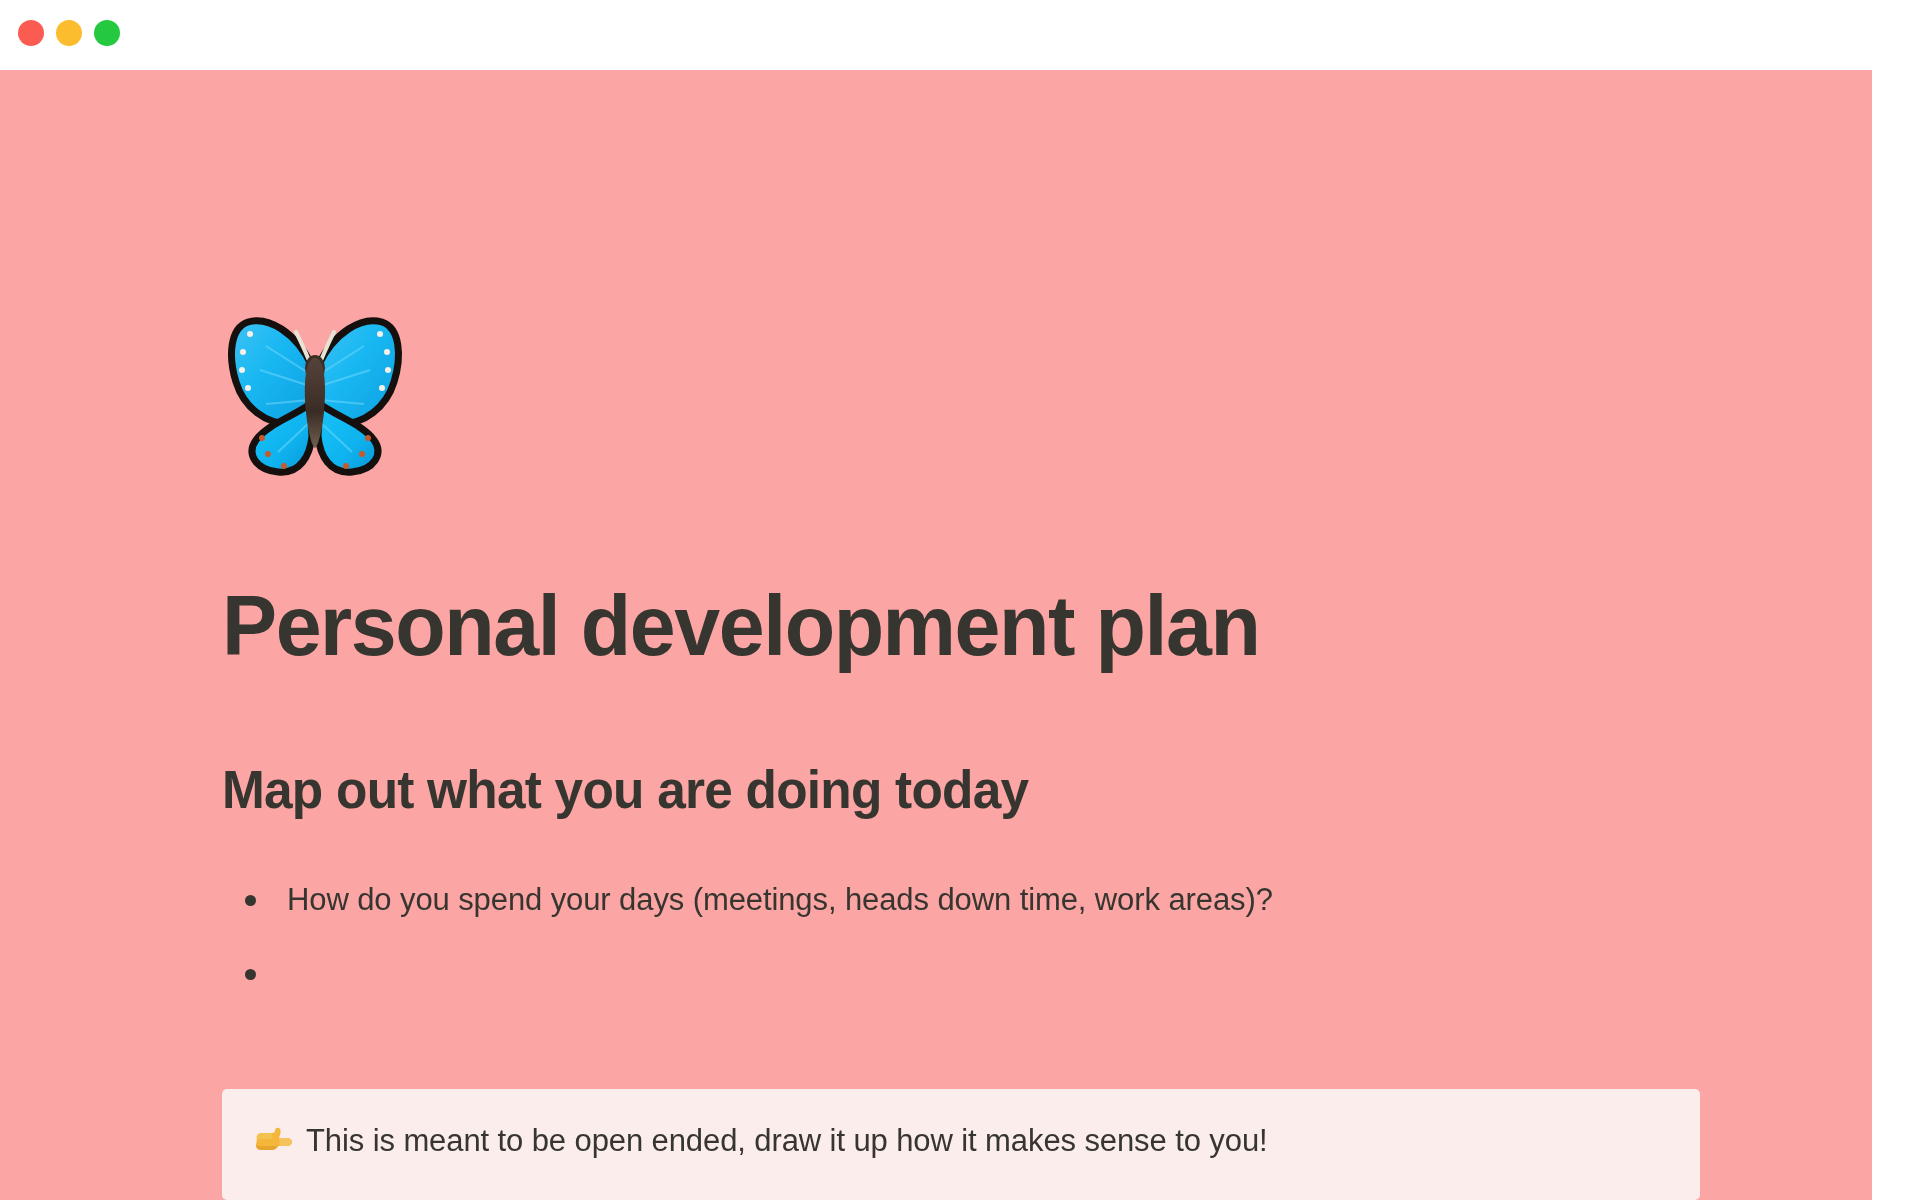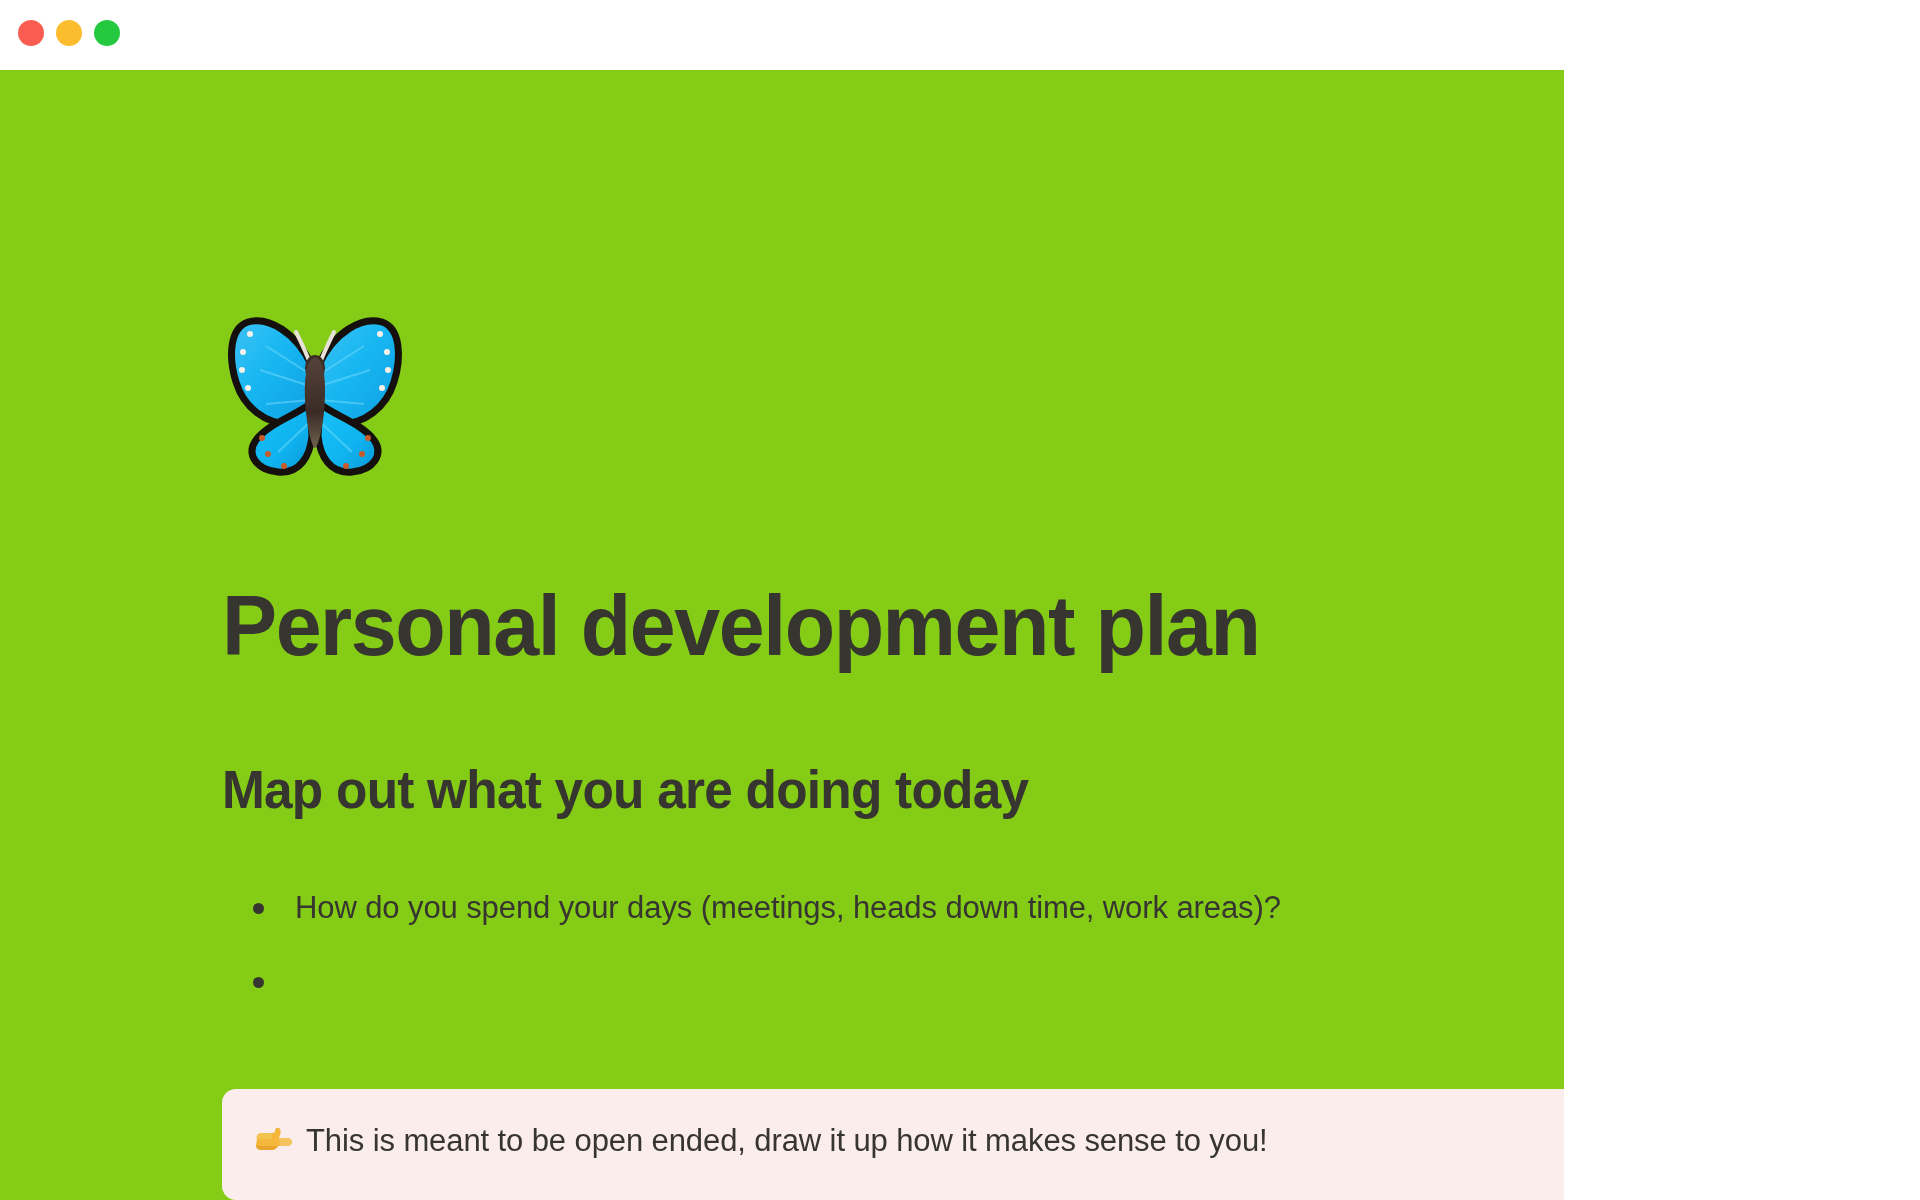--- a/index.html
+++ b/index.html
@@ -12,23 +12,23 @@
     width: 1920px;
     height: 1200px;
     overflow: hidden;
     font-family: "Liberation Sans", "DejaVu Sans", sans-serif;
     color: #37352f;
     -webkit-font-smoothing: antialiased;
   }
 
   #app-window {
     position: relative;
-    width: 1564px;
+    width: 1872px;
     height: 1200px;
-    background: #84cc16;
+    background: #fca5a5;
     overflow: hidden;
   }
 
   
   #titlebar {
     position: absolute;
     top: 0;
     left: 0;
     width: 1920px;
     height: 70px;
@@ -112,21 +112,21 @@
     white-space: nowrap;
     transform: scaleX(0.97);
     transform-origin: left center;
   }
 
   
   #question-list {
     position: absolute;
     left: 0px;
     top: 877px;
-    margin: 8px;
+    margin: 0;
     padding: 0;
     list-style: none;
     width: 1480px;
   }
   #question-list li {
     position: relative;
     height: 74px;
     line-height: 46px;
     padding-left: 65px;
     font-size: 31px;
@@ -148,21 +148,21 @@
   }
 
   
   #callout-box {
     position: absolute;
     left: 0px;
     top: 1089px;
     width: 1478px;
     min-height: 111px;
     background: #faedec;
-    border-radius: 14px;
+    border-radius: 5px;
     box-sizing: border-box;
     padding: 30px 28px 30px 28px;
     display: flex;
     align-items: flex-start;
     gap: 0px;
   }
   #callout-icon {
     flex: 0 0 auto;
     width: 56px;
     font-size: 34px;

